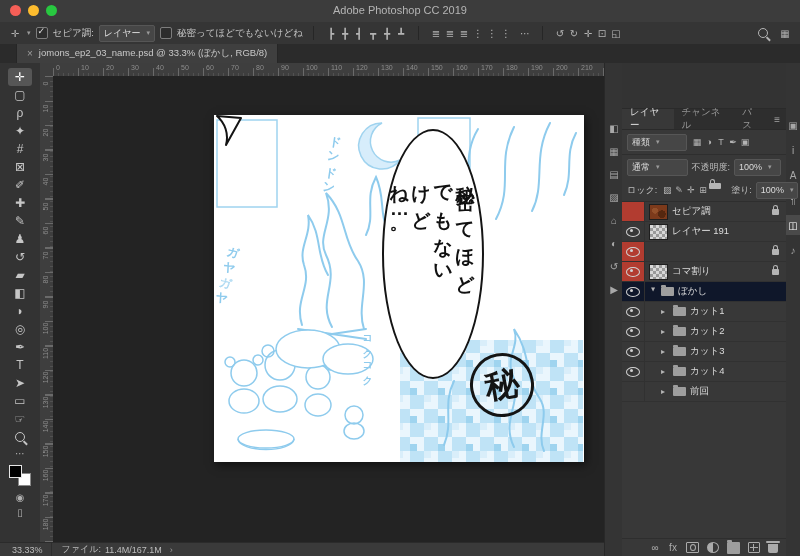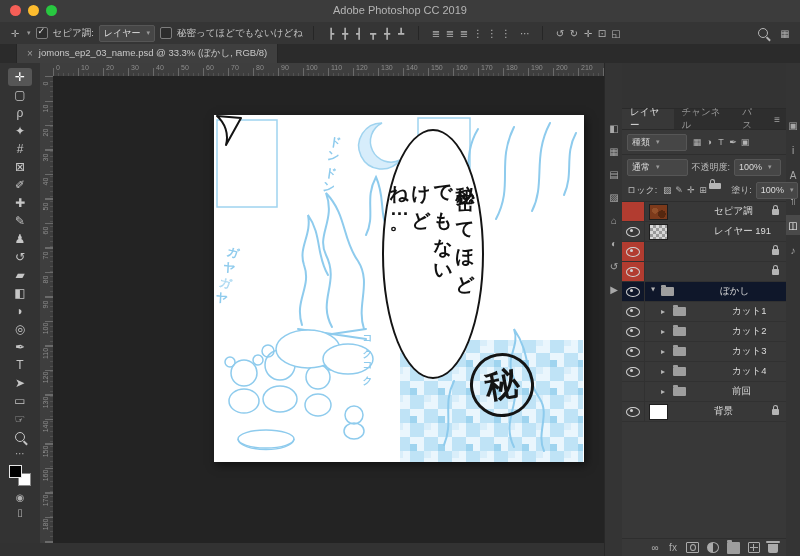--- a/index.html
+++ b/index.html
@@ -93,21 +93,21 @@
   .eyecell.redtag{background:#b23c30;}
   .eye{display:inline-block;width:12px;height:8px;border-radius:50%;border:1px solid #d2d2d2;position:relative;}
   .eye::after{content:'';position:absolute;left:3px;top:1.5px;width:3px;height:3px;border-radius:50%;background:#d2d2d2;}
   .lbody{display:flex;align-items:center;gap:4px;padding-left:4px;flex:1;min-width:0;}
   .lbody.child{padding-left:16px;}
   .thumb{width:17px;height:14px;border:1px solid #1e1e1e;flex:none;}
   .thumb.checker{background-image:linear-gradient(45deg,#9a9a9a 25%,transparent 25%,transparent 75%,#9a9a9a 75%),linear-gradient(45deg,#9a9a9a 25%,transparent 25%,transparent 75%,#9a9a9a 75%);background-size:6px 6px;background-position:0 0,3px 3px;background-color:#d8d8d8;}
   .thumb.sepia{background:radial-gradient(circle at 30% 40%,#93502a 20%,transparent 21%),radial-gradient(circle at 70% 65%,#55270f 25%,transparent 26%),#7c3a1b;}
   .thumb.blue{background:#b9e0f4;}
   .thumb.white{background:#ffffff;}
-  .lname{font-size:9.5px;color:#dcdcdc;white-space:nowrap;overflow:hidden;margin-left:42px;}
+  .lname{font-size:9.5px;color:#dcdcdc;white-space:nowrap;overflow:hidden;}
   .chev{color:#b4b4b4;font-size:8px;width:8px;flex:none;display:inline-block;}
   .chev.open{transform:rotate(90deg);}
   .folder-ico{width:13px;height:9px;background:#9e9e9e;border-radius:1px;position:relative;flex:none;}
   .folder-ico::before{content:'';position:absolute;top:-2px;left:0;width:5px;height:2px;background:#9e9e9e;border-radius:1px 1px 0 0;}
   .lock{width:7px;height:6px;background:#b5b5b5;border-radius:1px;position:relative;flex:none;display:inline-block;}
   .lock::before{content:'';position:absolute;left:1px;top:-4px;width:3px;height:4px;border:1px solid #b5b5b5;border-bottom:none;border-radius:3px 3px 0 0;}
   .lrow > .lock{margin-left:auto;margin-right:3px;}
   #lfooter{position:absolute;bottom:0;left:0;right:0;height:17px;border-top:1px solid #2e2e2e;display:flex;align-items:center;justify-content:flex-end;gap:8px;padding:0 8px;}
   .fico{color:#ababab;font-size:10px;display:inline-flex;align-items:center;justify-content:center;min-width:10px;height:12px;}
   .fico.mask{width:11px;height:9px;border:1px solid #ababab;border-radius:1px;position:relative;}
@@ -425,20 +425,24 @@
           <div class="lrow">
             <div class="eyecell redtag">
               <span class="eye"></span>
             </div>
             <span class="lock"></span>
           </div>
           <div class="lrow">
             <div class="eyecell redtag">
               <span class="eye"></span>
             </div>
+            <div class="lbody">
+              <span class="thumb checker"></span>
+              <span class="lname">コマ割り</span>
+            </div>
             <span class="lock"></span>
           </div>
           <div class="lrow sel">
             <div class="eyecell">
               <span class="eye"></span>
             </div>
             <div class="lbody">
               <span class="chev open">▸</span>
               <span class="folder-ico"></span>
               <span class="lname">ぼかし</span>
@@ -484,38 +488,36 @@
               <span class="lname">カット4</span>
             </div>
           </div>
           <div class="lrow">
             <div class="eyecell"></div>
             <div class="lbody child">
               <span class="chev">▸</span>
               <span class="folder-ico"></span>
               <span class="lname">前回</span>
             </div>
-          </div>
-          <div class="lrow">
-            <div class="eyecell">
-              <span class="eye"></span>
-            </div>
-            <div class="lbody">
-              <span class="thumb white"></span>
-              <span class="lname">背景</span>
-            </div>
-            <span class="lock"></span>
           </div>
         </div>
       <div id="lfooter">
           <span class="fico">∞</span>
           <span class="fico">fx</span>
           <span class="fico mask"></span>
           <span class="fico adjust"></span>
           <span class="fico folder-ico"></span>
           <span class="fico newl"></span>
           <span class="fico trash"></span>
         </div>
     </div>
   </div>
 
+  <div id="statusbar">
+    <span class="zoom">33.33%</span>
+    <span class="finfo">
+      <span>ファイル:</span>
+      <span>11.4M/167.1M</span>
+    </span>
+    <span class="fchev">›</span>
+  </div>
 
 </div>
 
 </body></html>

